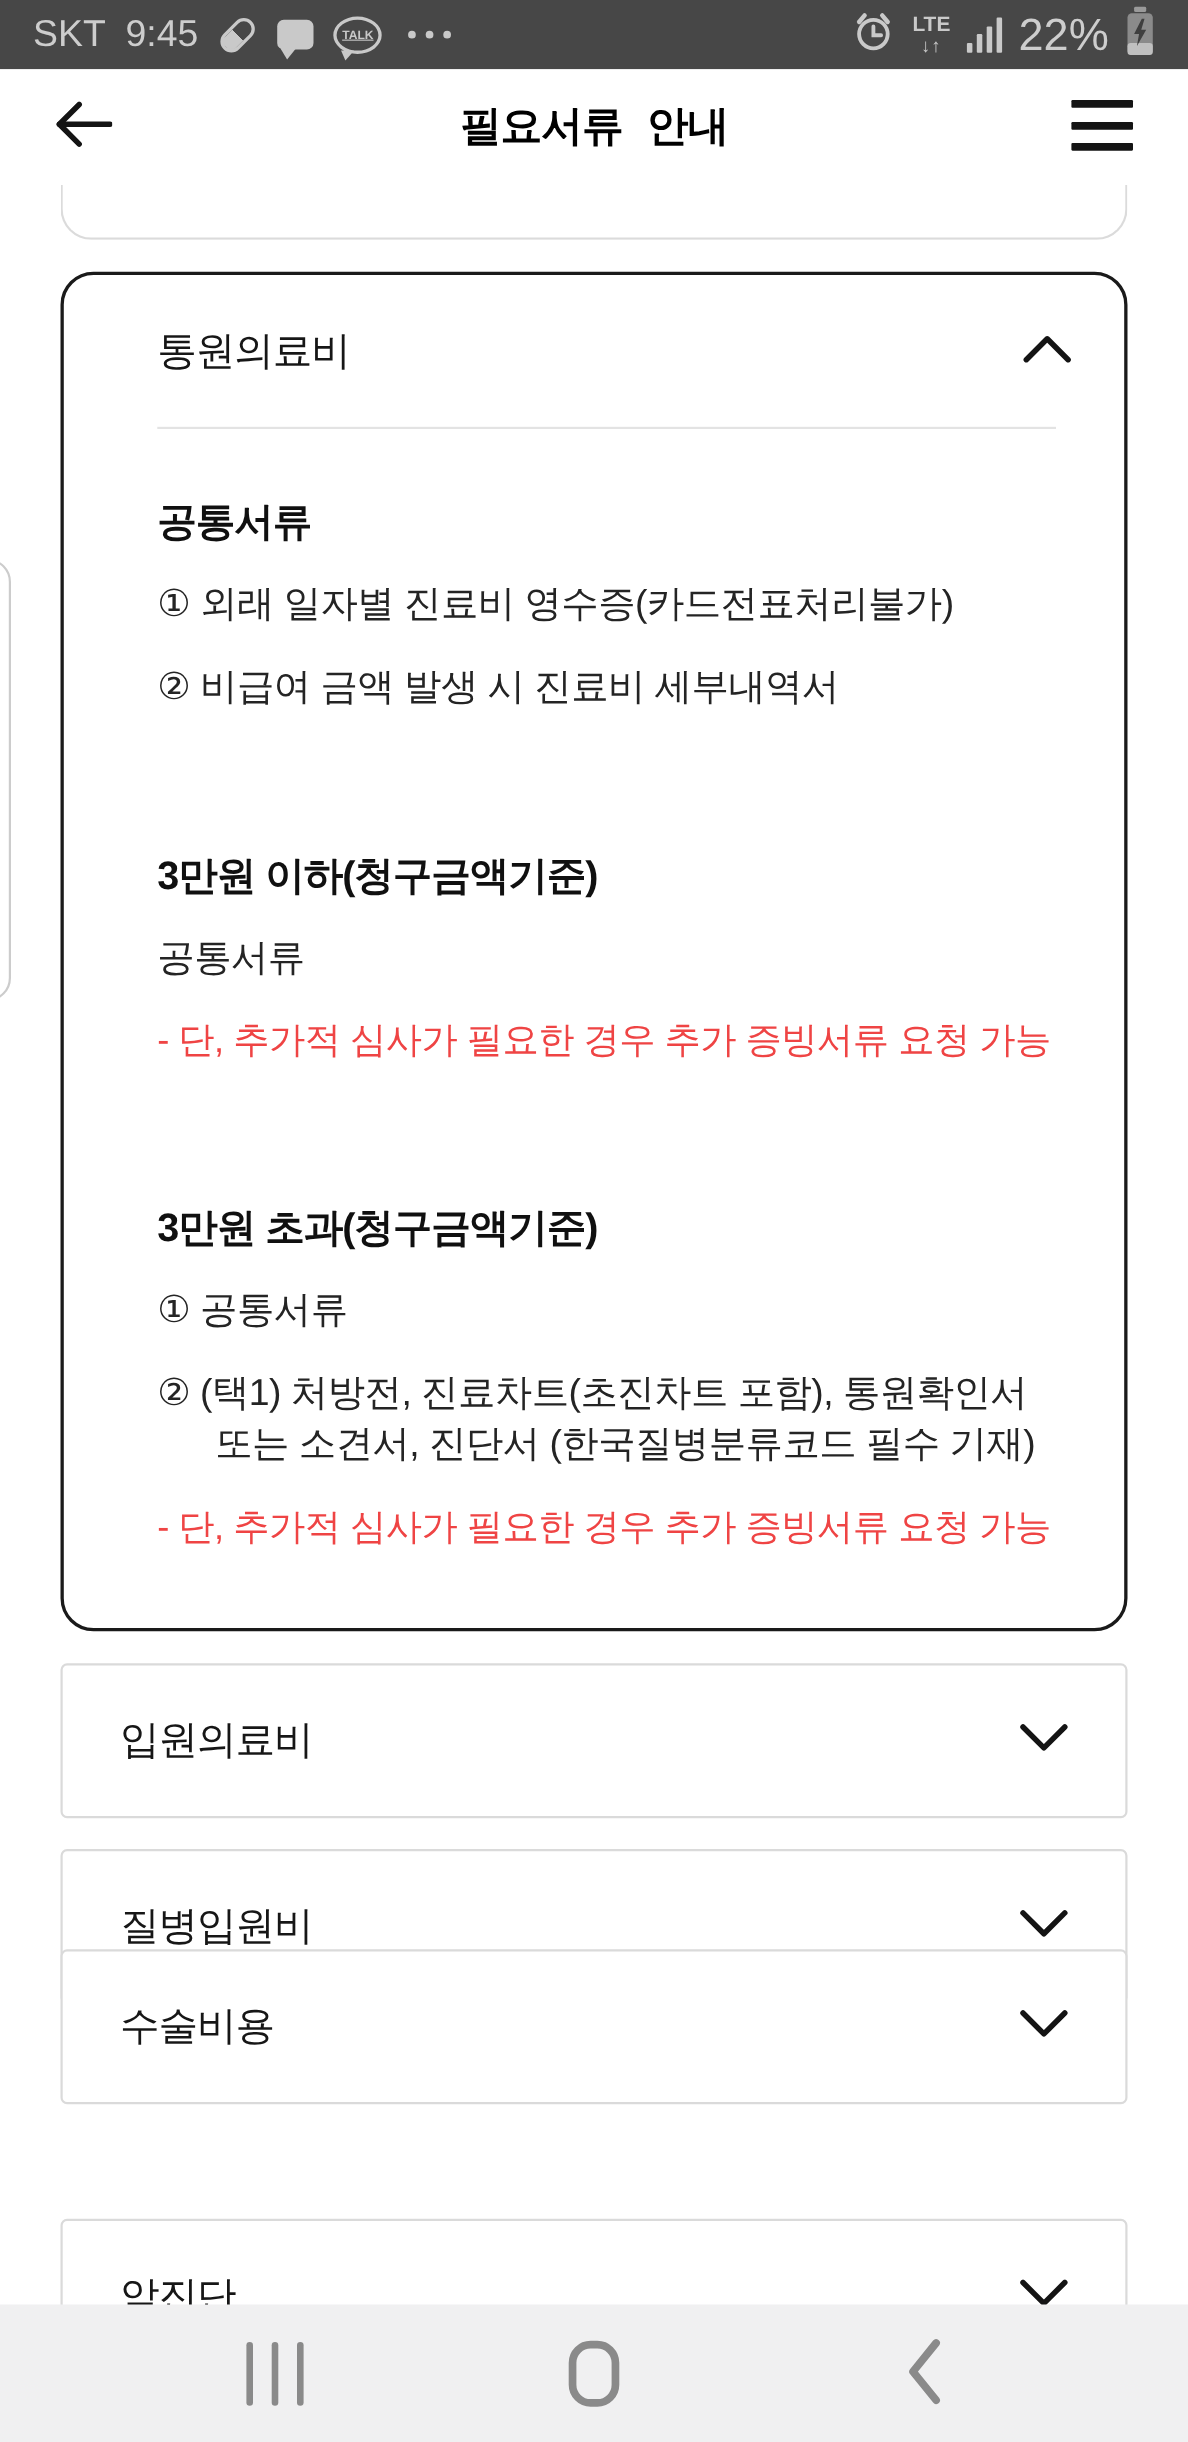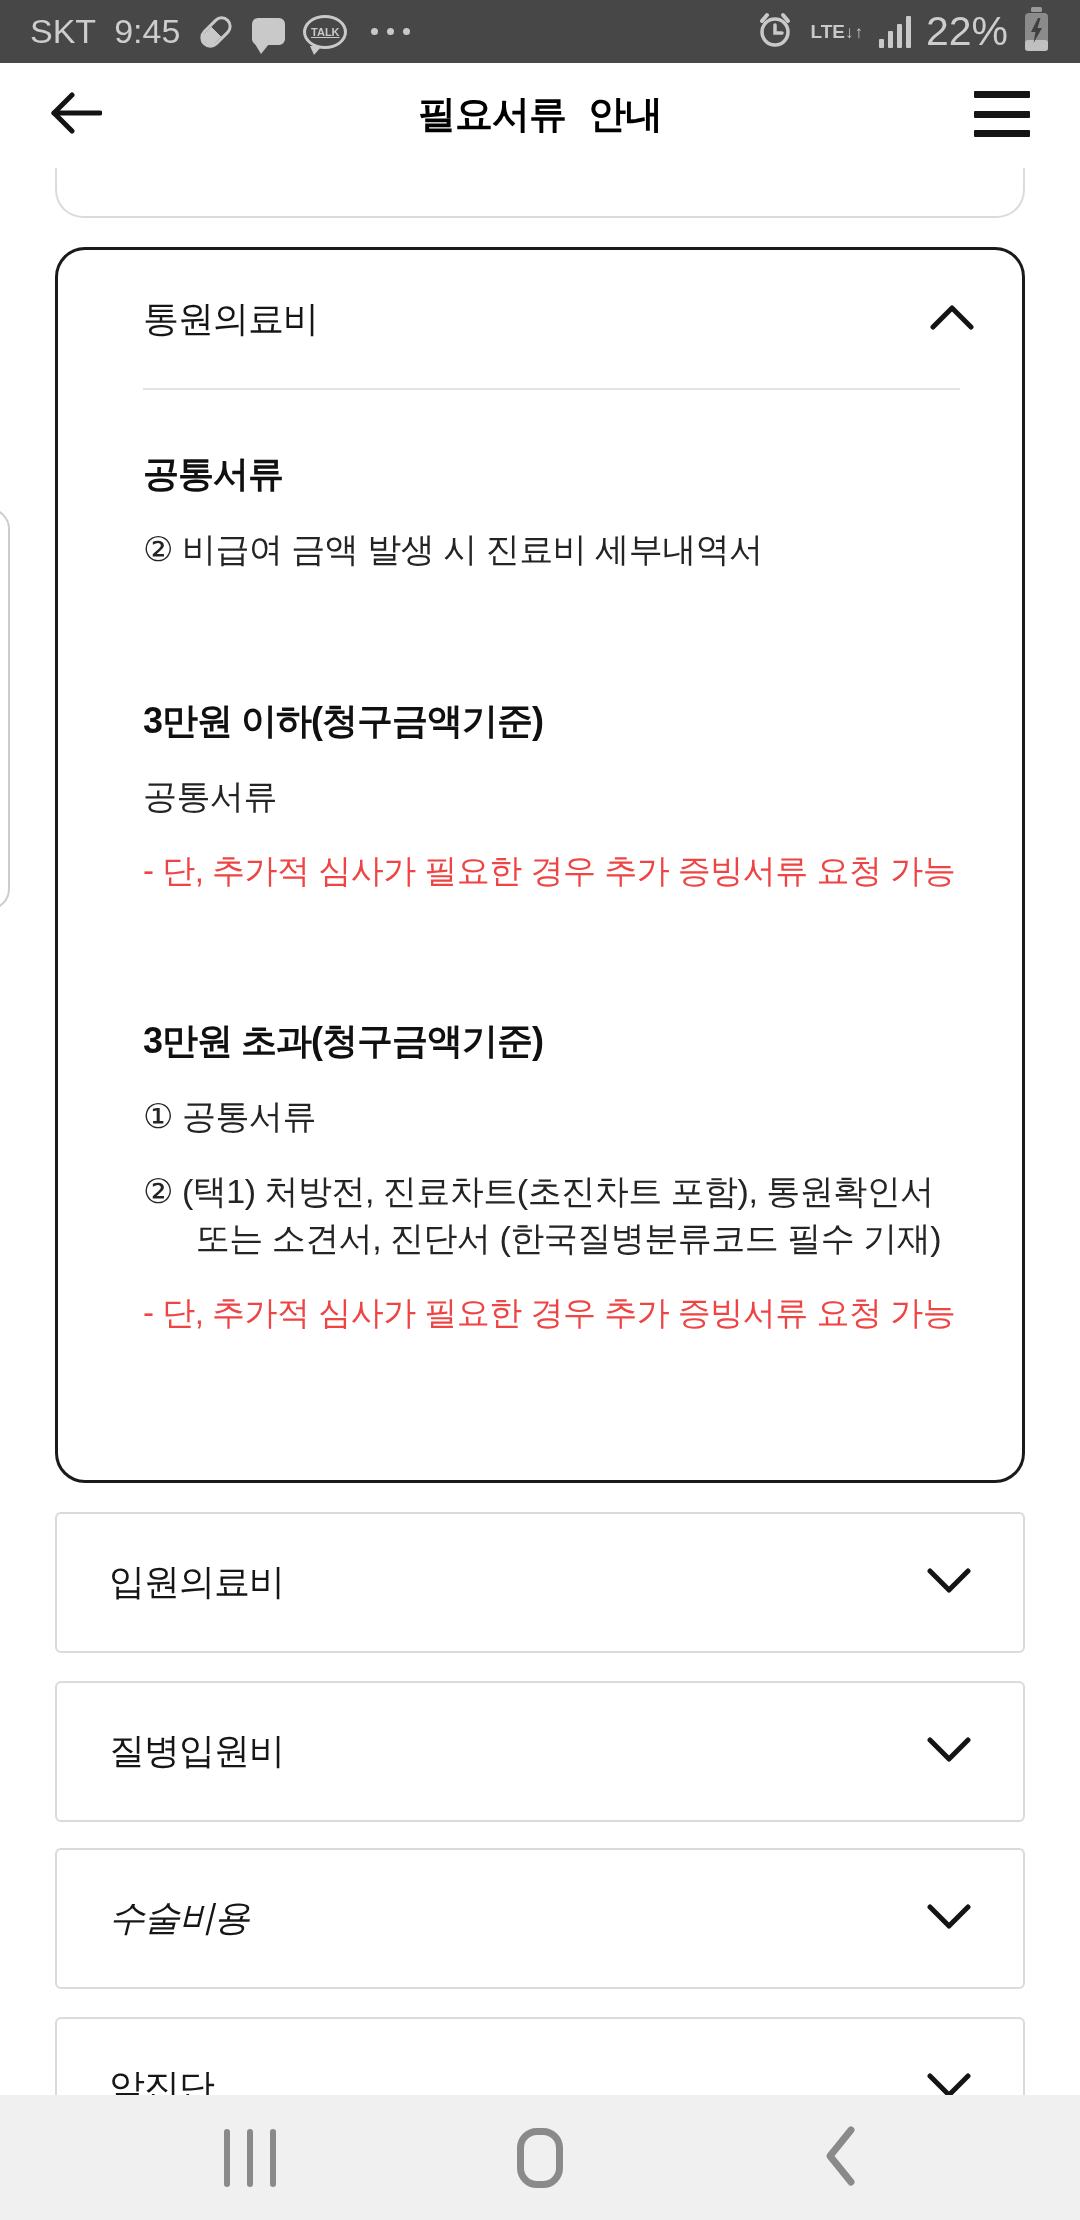--- a/index.html
+++ b/index.html
@@ -36,21 +36,21 @@
     display:flex; align-items:center; justify-content:center;
     font-size:11px; font-weight:700; color:#c9c9c9; letter-spacing:0;text-decoration:underline;
   }
   .kakao-icon::after {
     content:""; position:absolute; left:4px; bottom:-9px;
     border-left:4px solid transparent; border-right:8px solid transparent; border-top:9px solid #c9c9c9;
   }
   .dots-icon { display:flex; gap:9px; margin-left:6px; }
   .dots-icon i { width:7px; height:7px; border-radius:50%; background:#c9c9c9; }
 
-  .lte-icon { display:flex; flex-direction:row; align-items:center; line-height:1; color:#c9c9c9; }
+  .lte-icon { display:flex; flex-direction:column; align-items:center; line-height:1; color:#c9c9c9; }
   .lte-icon .lte-txt { font-size:19px; font-weight:700; }
   .lte-icon .lte-arrows { font-size:17px; letter-spacing:1px; margin-top:1px; }
   .signal-icon { display:flex; align-items:flex-end; gap:4px; height:32px; }
   .signal-icon i { width:5px; background:#c9c9c9; border-radius:1px; display:block; }
   .signal-icon i:nth-child(1){height:9px;} .signal-icon i:nth-child(2){height:17px;}
   .signal-icon i:nth-child(3){height:24px;} .signal-icon i:nth-child(4){height:32px;}
 
   
   .header { position:absolute; top:63px; left:0; width:1080px; height:102px; background:#fff; }
   .back-button { position:absolute; left:48px; top:28px; width:56px; height:46px; display:flex; align-items:center; justify-content:center; background:none; border:none; }
@@ -183,20 +183,21 @@
       <svg width="44" height="26" viewBox="0 0 44 26" fill="none">
         <path d="M3 23 L22 4 L41 23" stroke="#141414" stroke-width="5" stroke-linecap="round" stroke-linejoin="round"></path>
       </svg>
     </span>
   </div>
   <div class="divider"></div>
   <div class="card-body">
 
     <div class="section first">
       <h3 class="section-heading">공통서류</h3>
+      <p class="doc-item">① 외래 일자별 진료비 영수증(카드전표처리불가)</p>
       <p class="doc-item">② 비급여 금액 발생 시 진료비 세부내역서</p>
     </div>
 
     <div class="section">
       <h3 class="section-heading">3만원 이하(청구금액기준)</h3>
       <p class="doc-item">공통서류</p>
       <p class="doc-note">- 단, 추가적 심사가 필요한 경우 추가 증빙서류 요청 가능</p>
     </div>
 
     <div class="section">
@@ -220,21 +221,21 @@
 
 <div class="acc-card" style="top:1681px;">
   <span class="card-title">질병입원비</span>
   <span class="chev">
     <svg width="44" height="26" viewBox="0 0 44 26" fill="none">
         <path d="M3 3 L22 22 L41 3" stroke="#141414" stroke-width="5" stroke-linecap="round" stroke-linejoin="round"></path>
       </svg>
   </span>
 </div>
 
-<div class="acc-card" style="top:1848px;font-style:italic;">
+<div class="acc-card" style="top:1772px;">
   <span class="card-title">수술비용</span>
   <span class="chev">
     <svg width="44" height="26" viewBox="0 0 44 26" fill="none">
         <path d="M3 3 L22 22 L41 3" stroke="#141414" stroke-width="5" stroke-linecap="round" stroke-linejoin="round"></path>
       </svg>
   </span>
 </div>
 
 <div class="acc-card" style="top:2017px;">
   <span class="card-title">암진단</span>

